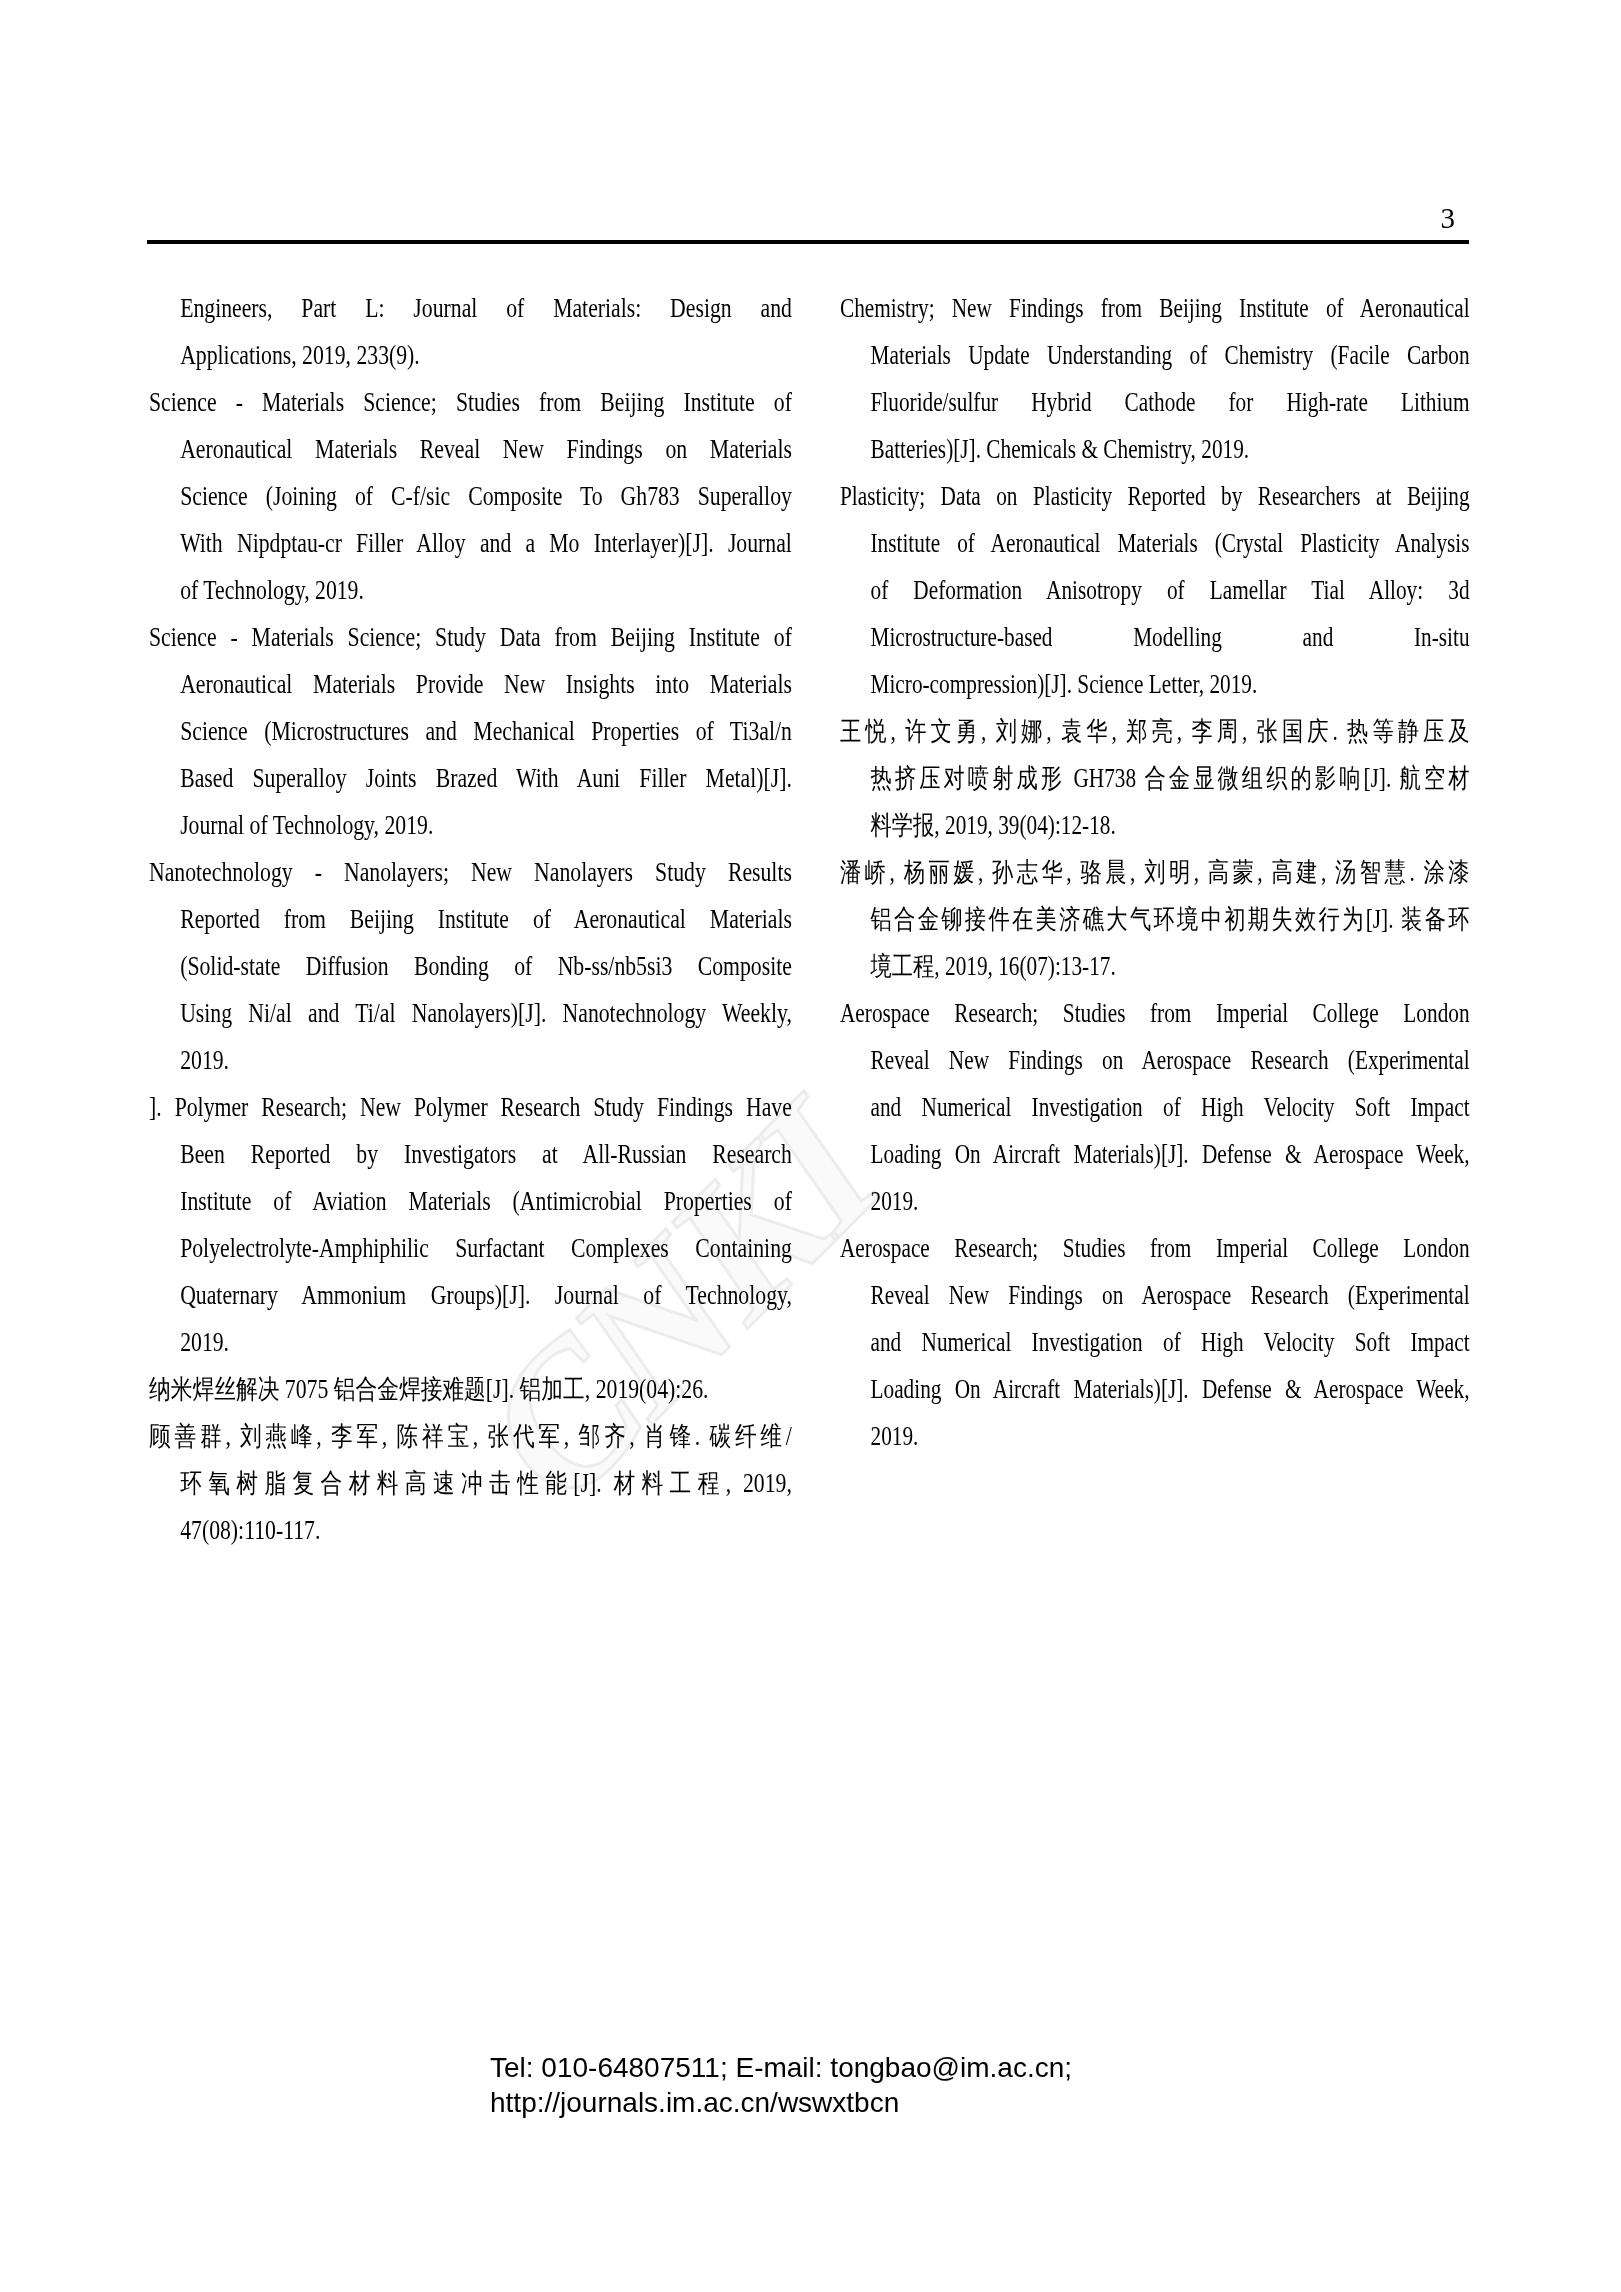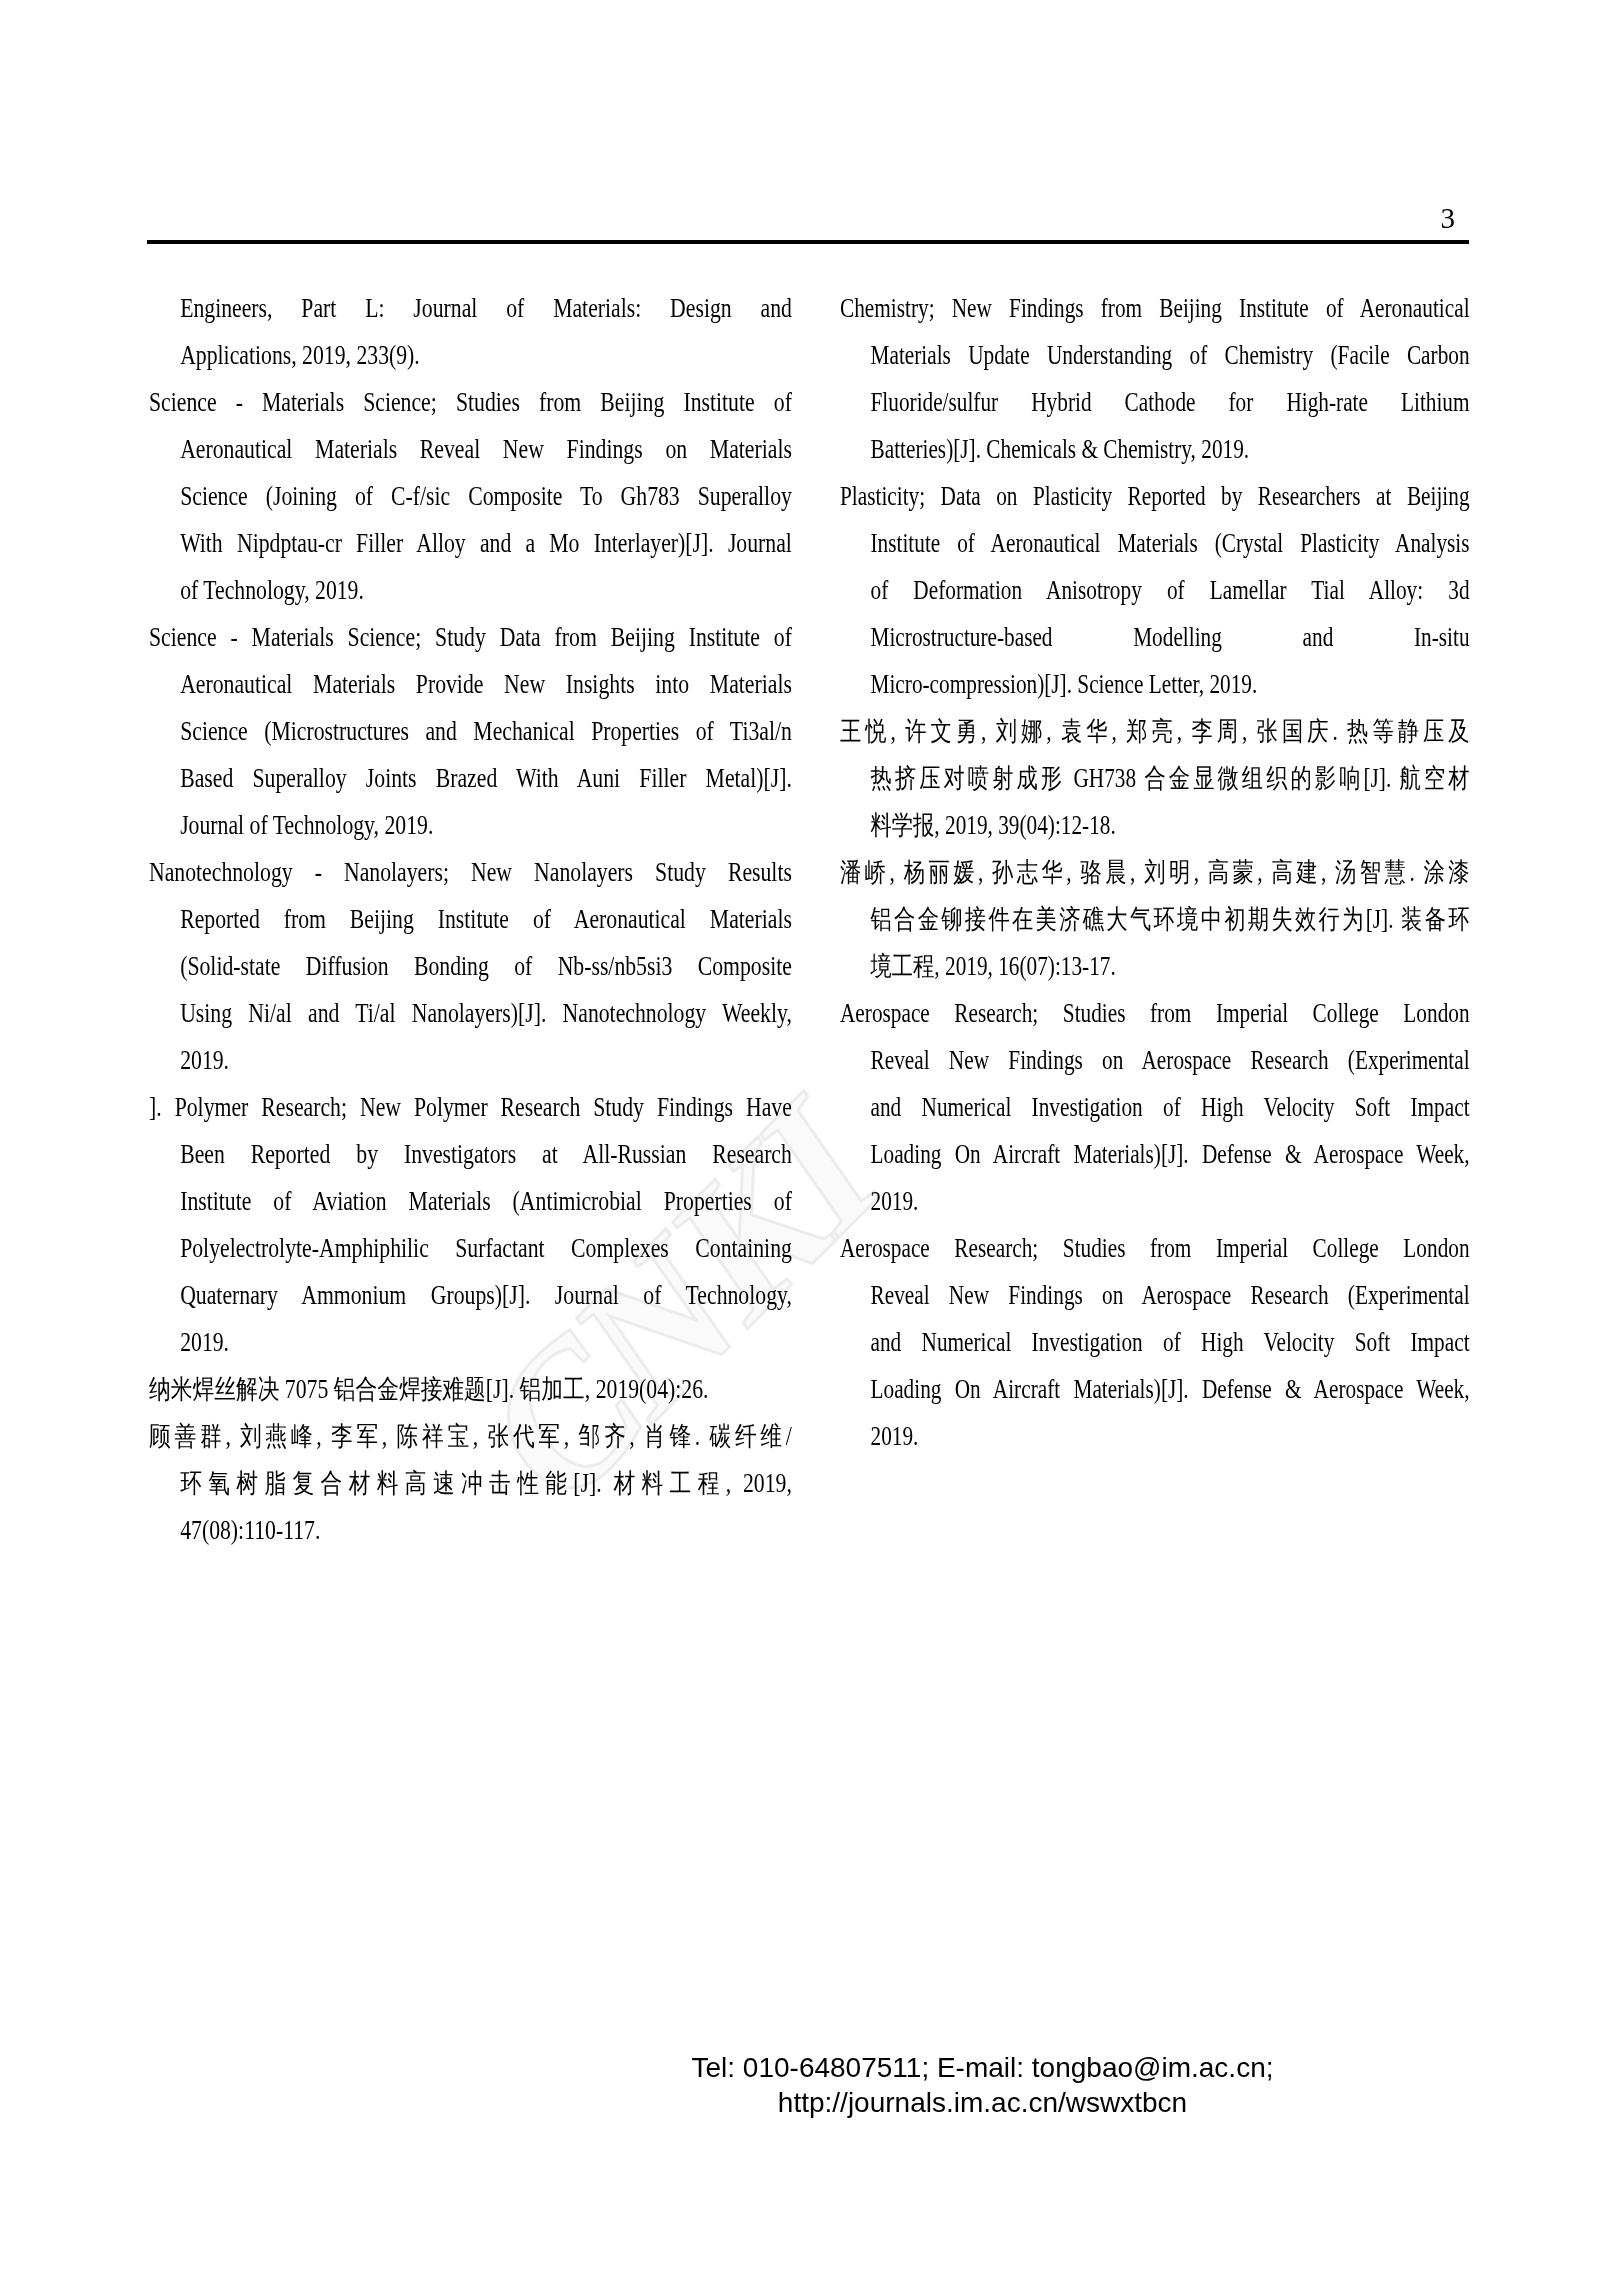--- a/index.html
+++ b/index.html
@@ -58,21 +58,21 @@
     text-align: left;
     text-align-last: left;
   }
   .line.indent { padding-left: 38px; }
 
   .footer {
     position: absolute;
     left: 490px;
     top: 2050px;
     width: 985px;
-    text-align: center;
+    text-align: left;
     font-family: "Liberation Sans", sans-serif;
     font-size: 28px;
     line-height: 35px;
     z-index: 2;
   }
 
   .watermark {
     position: absolute;
     left: 451px;
     top: 1206px;

